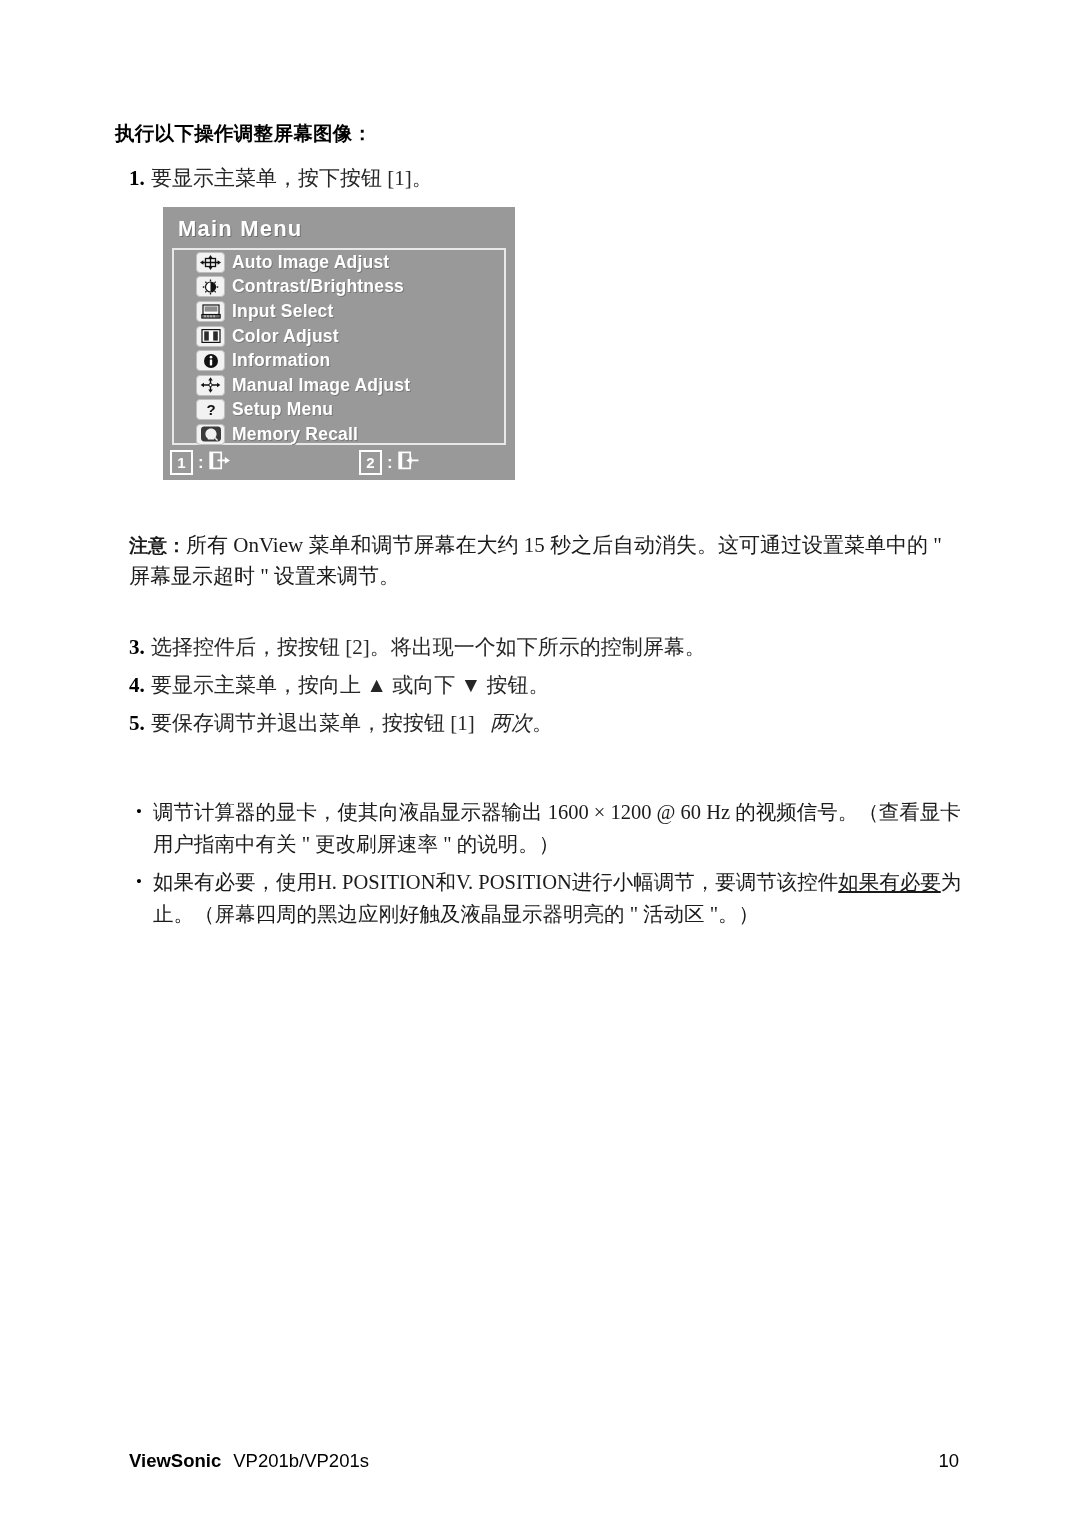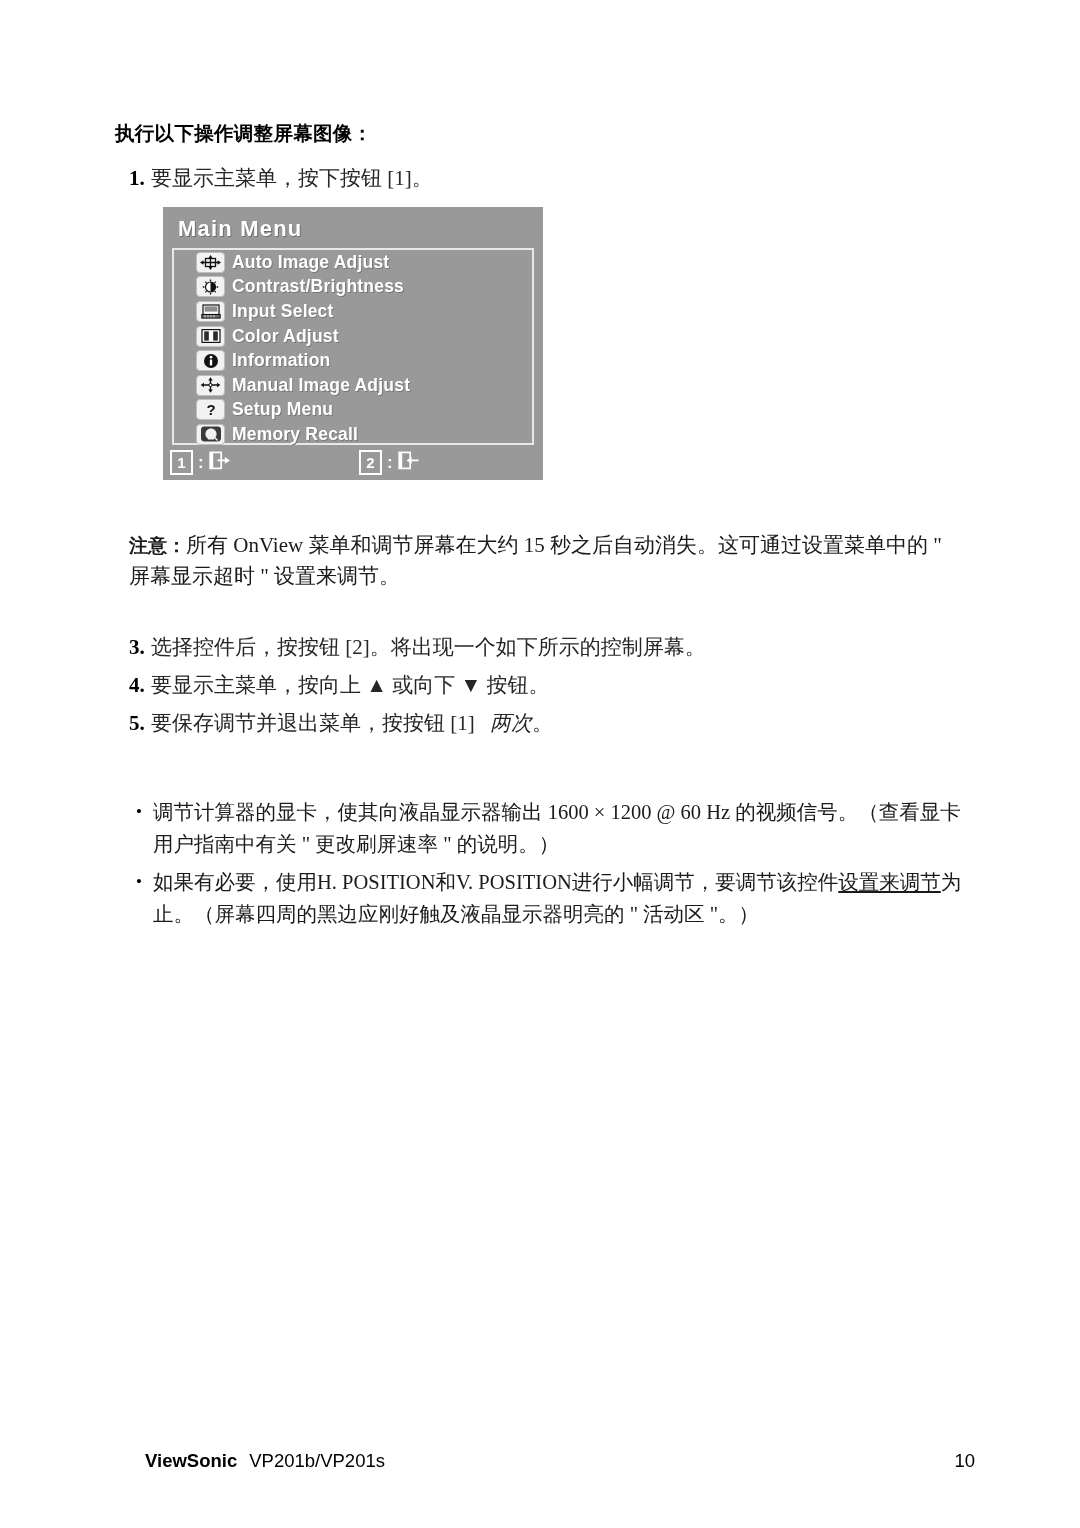--- a/index.html
+++ b/index.html
@@ -99,21 +99,21 @@
   }
   #bullet-1 { top: 796px; }
   #bullet-2 { top: 866px; }
   .u { text-decoration: underline; }
 
   
   #osd-panel {
     position: absolute;
     left: 163px;
     top: 207px;
-    width: 380px;
+    width: 352px;
     height: 273px;
     background: #999999;
     box-sizing: border-box;
     font-family: "Liberation Sans", "DejaVu Sans", sans-serif;
   }
   #osd-title {
     position: absolute;
     left: 15px;
     top: 9px;
     font-size: 22px;
@@ -194,21 +194,20 @@
   
   #footer {
     position: absolute;
     left: 129px;
     top: 1450px;
     width: 830px;
     height: 26px;
     font-family: "Liberation Sans", "DejaVu Sans", sans-serif;
     font-size: 18.5px;
     color: #000;
-    margin-left: 16px;
   }
   #footer-brand { font-weight: bold; }
   #footer-model { margin-left: 12px; font-weight: normal; }
   #footer-page {
     position: absolute;
     right: 0;
     top: 0;
     font-weight: normal;
   }
 </style>
@@ -383,21 +382,21 @@
   <div class="step" id="step-5">
     <span class="num">5.</span><span class="txt">要保存调节并退出菜单，按按钮 [1] </span><span class="txt ital">两次</span><span class="txt">。</span>
   </div>
 
 
   <div class="bullet" id="bullet-1">
     <span class="dot">•</span><span>调节计算器的显卡，使其向液晶显示器输出 1600 × 1200 @ 60 Hz 的视频信号。（查看显卡用户指南中有关 " 更改刷屏速率 " 的说明。）</span>
   </div>
 
   <div class="bullet" id="bullet-2">
-    <span class="dot">•</span><span>如果有必要，使用H. POSITION和V. POSITION进行小幅调节，要调节该控件</span><span class="u">设置来调节</span><span>为止。（屏幕四周的黑边应刚好触及液晶显示器明亮的 " 活动区 "。）</span>
+    <span class="dot">•</span><span>如果有必要，使用H. POSITION和V. POSITION进行小幅调节，要调节该控件</span><span class="u">如果有必要</span><span>为止。（屏幕四周的黑边应刚好触及液晶显示器明亮的 " 活动区 "。）</span>
   </div>
 
   <div id="footer">
     <span id="footer-brand">ViewSonic</span><span id="footer-model">VP201b/VP201s</span>
     <span id="footer-page">10</span>
   </div>
 
 </div>
 
 </body></html>

